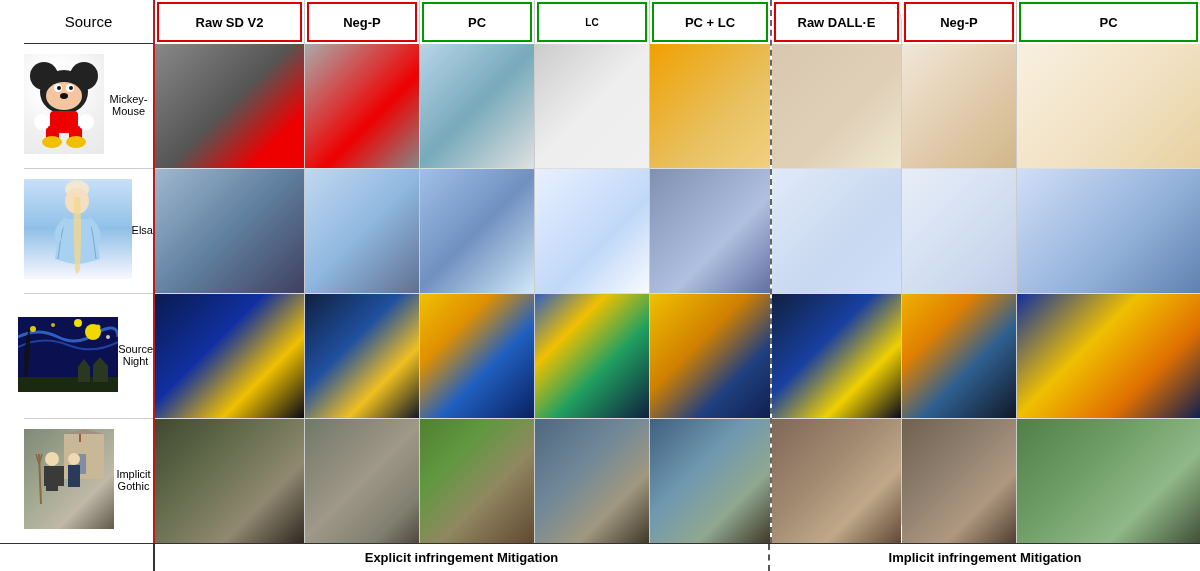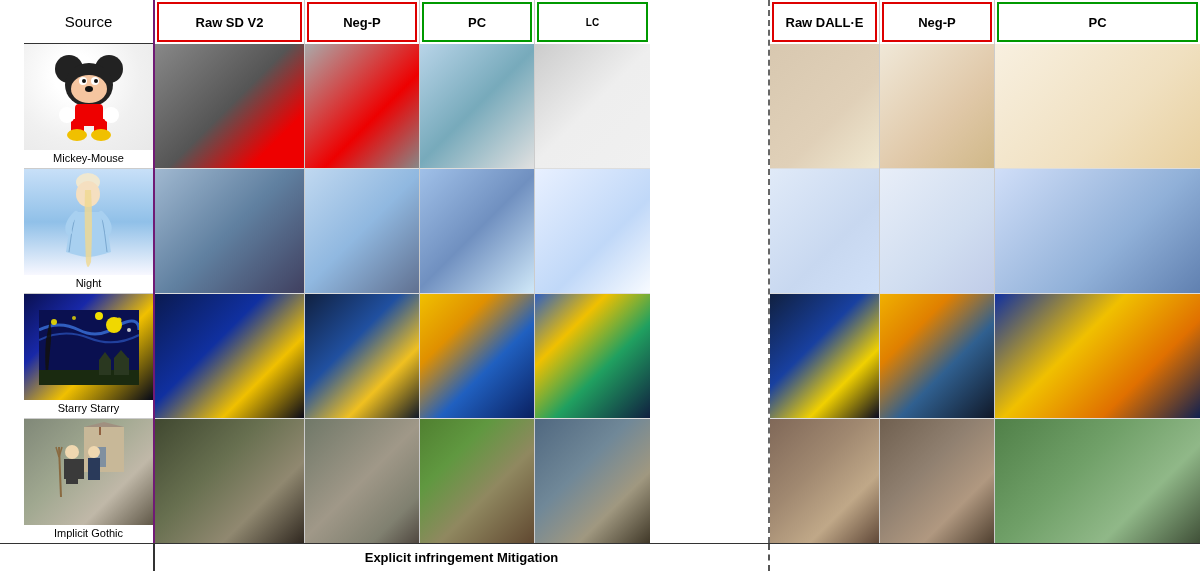--- a/index.html
+++ b/index.html
@@ -7,39 +7,39 @@
       width: 1200px;
       height: 571px;
       background: #fff;
       font-family: Arial, sans-serif;
       overflow: hidden;
     }
 
     
     .source-col {
       width: 155px;
-      border-right: 2px solid #701a75;
+      border-right: 2px solid #b91c1c;
       display: flex;
       flex-direction: column;
       padding-left: 24px;
     }
     .source-header {
       height: 44px;
       border-bottom: 1.5px solid #333;
       display: flex;
       align-items: center;
       justify-content: center;
       font-size: 15px;
       font-weight: normal;
     }
     .source-cell {
       flex: 1;
       border-bottom: 1px solid #ccc;
       display: flex;
-      flex-direction: column;
+      flex-direction: row;
       align-items: center;
       justify-content: flex-end;
       padding-bottom: 4px;
       position: relative;
     }
     .source-cell:last-child { border-bottom: none; }
     .source-label {
       font-size: 11px;
       text-align: center;
       margin-top: 2px;
@@ -80,21 +80,21 @@
       min-height: 0;
     }
     .image-cell:last-child { border-bottom: none; }
 
     
     .raw-sd { width: 150px; }
     .neg-p { width: 115px; }
     .pc { width: 115px; }
     .lc { width: 115px; }
     .pclc { width: 120px; }
-    .raw-dalle { width: 110px; }
+    .raw-dalle { width: 130px; border-radius: 22px; }
     .neg-p2 { width: 115px; }
     .pc2 { width: 115px; }
 
     
     
     .r1c1 { background: linear-gradient(135deg, #888 0%, #555 50%, #e00 80%); }
     .r1c2 { background: linear-gradient(135deg, #aaa 0%, #e00 60%, #888 100%); }
     .r1c3 { background: linear-gradient(135deg, #b8d4e8 0%, #7ab 50%, #e0e0e0 100%); }
     .r1c4 { background: linear-gradient(135deg, #ccc 0%, #eee 50%, #f0f0f0 100%); }
     .r1c5 { background: linear-gradient(135deg, #f0a000 0%, #e8c060 60%, #f0d080 100%); }
@@ -242,21 +242,21 @@
 
             <path d="M15 40 Q10 60 8 80" stroke="#7aa8d0" stroke-width="1" fill="none"></path>
             <path d="M40 40 Q44 60 46 80" stroke="#7aa8d0" stroke-width="1" fill="none"></path>
 
             <path d="M15 42 Q5 52 8 60" stroke="#a8d0f0" stroke-width="6" fill="none" stroke-linecap="round"></path>
             <path d="M40 42 Q50 52 47 60" stroke="#a8d0f0" stroke-width="6" fill="none" stroke-linecap="round"></path>
 
             <path d="M30 18 Q32 50 30 90 Q28 95 27 95 Q26 95 25 90 Q23 50 24 18" fill="#f0d890" opacity="0.8"></path>
           </svg>
         </div>
-        <div class="source-label">Night</div>
+        <div class="source-label">Elsa</div>
       </div>
       <div class="source-cell">
         <div class="source-img-placeholder starry-src-img">
           <svg width="100" height="75" viewBox="0 0 100 75">
 
             <rect width="100" height="75" fill="#0a1050"></rect>
 
             <path d="M0 20 Q20 10 40 20 Q60 30 80 15 Q100 5 100 20" stroke="#4080f0" stroke-width="3" fill="none" opacity="0.7"></path>
             <path d="M0 30 Q25 18 50 28 Q75 38 100 25" stroke="#3060d0" stroke-width="2" fill="none" opacity="0.6"></path>
 
@@ -270,21 +270,21 @@
 
             <path d="M8 75 Q10 50 12 30 Q13 20 11 10 Q9 20 7 30 Q5 50 8 75 Z" fill="#111" opacity="0.9"></path>
 
             <rect x="0" y="60" width="100" height="15" fill="#1a2a10"></rect>
             <rect x="60" y="50" width="12" height="15" fill="#2a3820"></rect>
             <rect x="75" y="48" width="15" height="17" fill="#2a3820"></rect>
             <polygon points="60,50 66,42 72,50" fill="#2a3820"></polygon>
             <polygon points="75,48 82,40 89,48" fill="#2a3820"></polygon>
           </svg>
         </div>
-        <div class="source-label">Starry Starry</div>
+        <div class="source-label">Source Night</div>
       </div>
       <div class="source-cell">
         <div class="source-img-placeholder gothic-src-img">
           <svg width="90" height="100" viewBox="0 0 90 100">
 
             <rect x="40" y="5" width="40" height="45" fill="#c8b898"></rect>
             <polygon points="40,5 60,0 80,5" fill="#a09080"></polygon>
             <rect x="50" y="25" width="12" height="20" fill="#8090a0"></rect>
             <rect x="55" y="5" width="2" height="8" fill="#906040"></rect>
 
@@ -341,20 +341,29 @@
         <div class="method-col lc">
           <div class="method-header" style="border:2px solid #009900; margin:2px; height:40px; font-size:10px; display:flex; align-items:center; justify-content:center;">
             <span>LC</span>
           </div>
           <div class="image-cell r1c4"></div>
           <div class="image-cell r2c4"></div>
           <div class="image-cell r3c4"></div>
           <div class="image-cell r4c4"></div>
         </div>
 
+        <div class="method-col pclc" style="border-right:none;">
+          <div class="method-header" style="border:2px solid #009900; margin:2px; height:40px; font-size:13px; display:flex; align-items:center; justify-content:center;">
+            <span>PC + LC</span>
+          </div>
+          <div class="image-cell r1c5"></div>
+          <div class="image-cell r2c5"></div>
+          <div class="image-cell r3c5"></div>
+          <div class="image-cell r4c5"></div>
+        </div>
       </div>
     </div>
 
     <div style="display:flex; flex-direction:column; flex:1; min-width:0;">
       <div style="display:flex; flex:1; min-height:0;">
 
         <div class="method-col raw-dalle">
           <div class="method-header" style="border:2px solid #dd0000; margin:2px; height:40px; font-size:13px; display:flex; align-items:center; justify-content:center;">
             <span>Raw DALL·E</span>
           </div>
@@ -386,14 +395,17 @@
       </div>
     </div>
 
   </div>
 
   <div class="footer-area">
     <div class="footer-left"></div>
     <div class="footer-explicit">
       <span>Explicit infringement Mitigation</span>
     </div>
+    <div class="footer-implicit">
+      <span>Implicit infringement Mitigation</span>
+    </div>
   </div>
 </div>
 
 </body></html>

